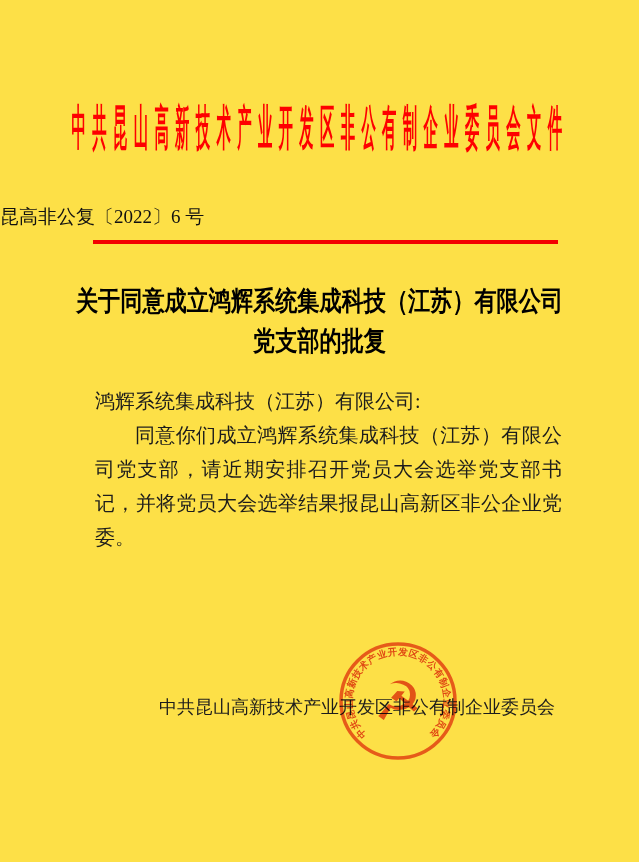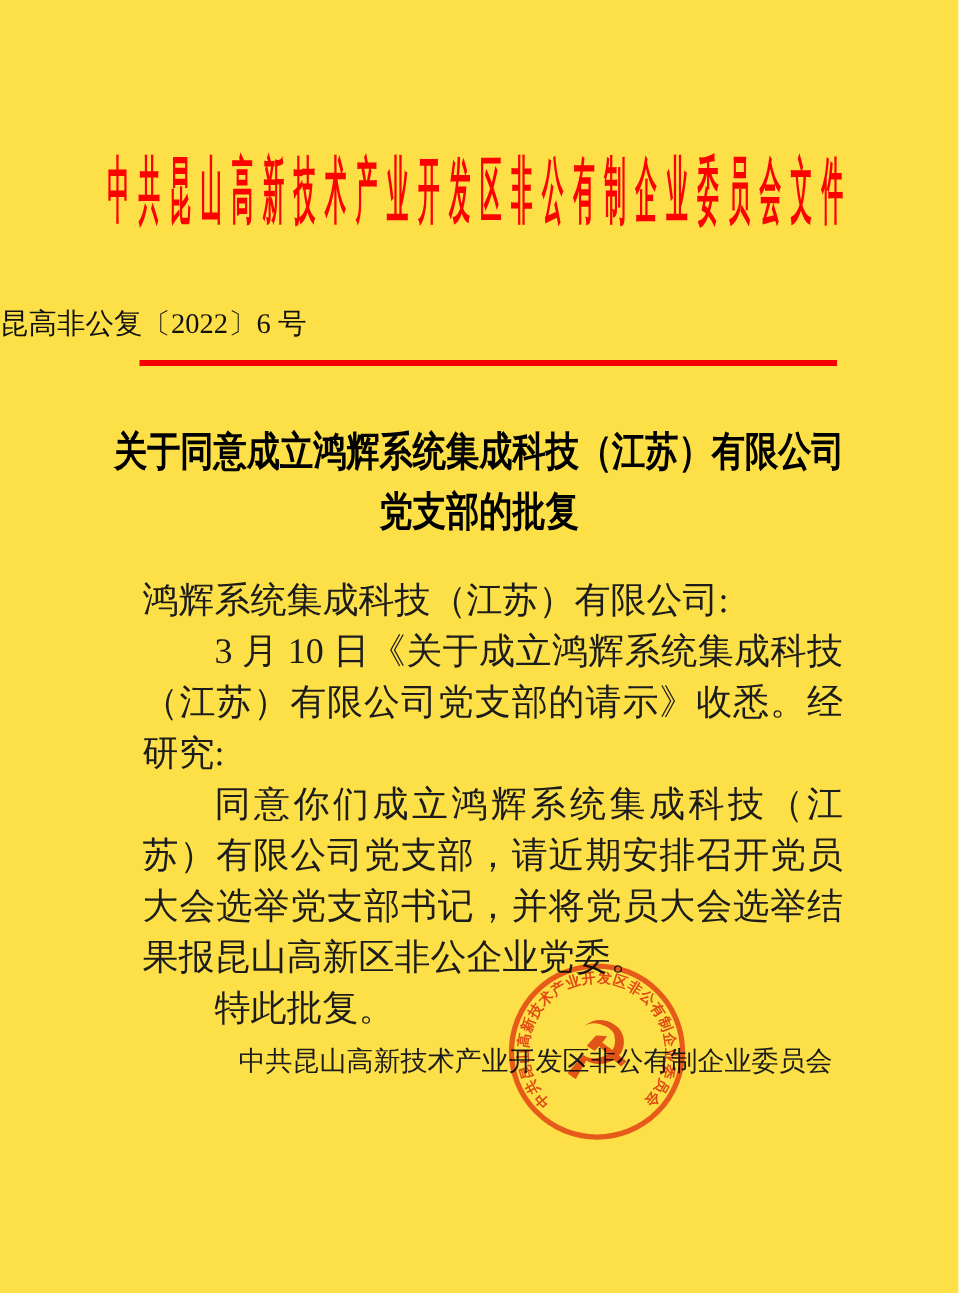--- a/index.html
+++ b/index.html
@@ -62,21 +62,21 @@
     transform: scaleX(0.82);
     transform-origin: center;
   }
   .doc-title .title-line { white-space: nowrap; }
 
   .body-text {
     position: absolute;
     top: 384px; left: 95px;
     width: 467px;
     color: #1c1c1c;
-    font-size: 24px;
+    font-size: 20px;
     line-height: 34px;
     text-align: justify;
   }
   .body-text p { margin: 0; }
   .body-text p.indent { text-indent: 2em; }
 
   .signature {
     position: absolute;
     top: 696px; right: 84px;
     color: #1c1c1c;
@@ -137,23 +137,21 @@
 
   <div class="red-rule"></div>
 
   <div class="doc-title">
     <div class="title-line">关于同意成立鸿辉系统集成科技（江苏）有限公司</div>
     <div class="title-line">党支部的批复</div>
   </div>
 
   <div class="body-text">
     <p>鸿辉系统集成科技（江苏）有限公司:</p>
-    <p class="indent">3 月 10 日《关于成立鸿辉系统集成科技（江苏）有限公司党支部的请示》收悉。经研究:</p>
     <p class="indent">同意你们成立鸿辉系统集成科技（江苏）有限公司党支部，请近期安排召开党员大会选举党支部书记，并将党员大会选举结果报昆山高新区非公企业党委。</p>
-    <p class="indent">特此批复。</p>
   </div>
 
   <div class="signature">中共昆山高新技术产业开发区非公有制企业委员会</div>
 
 
   <div class="seal">
     <svg width="150" height="150" viewBox="0 0 150 150" xmlns="http://www.w3.org/2000/svg">
       <defs>
         <path id="sealArc" d="M 42.5 107.5 A 46 46 0 1 1 107.5 107.5" fill="none"></path>
       </defs>

